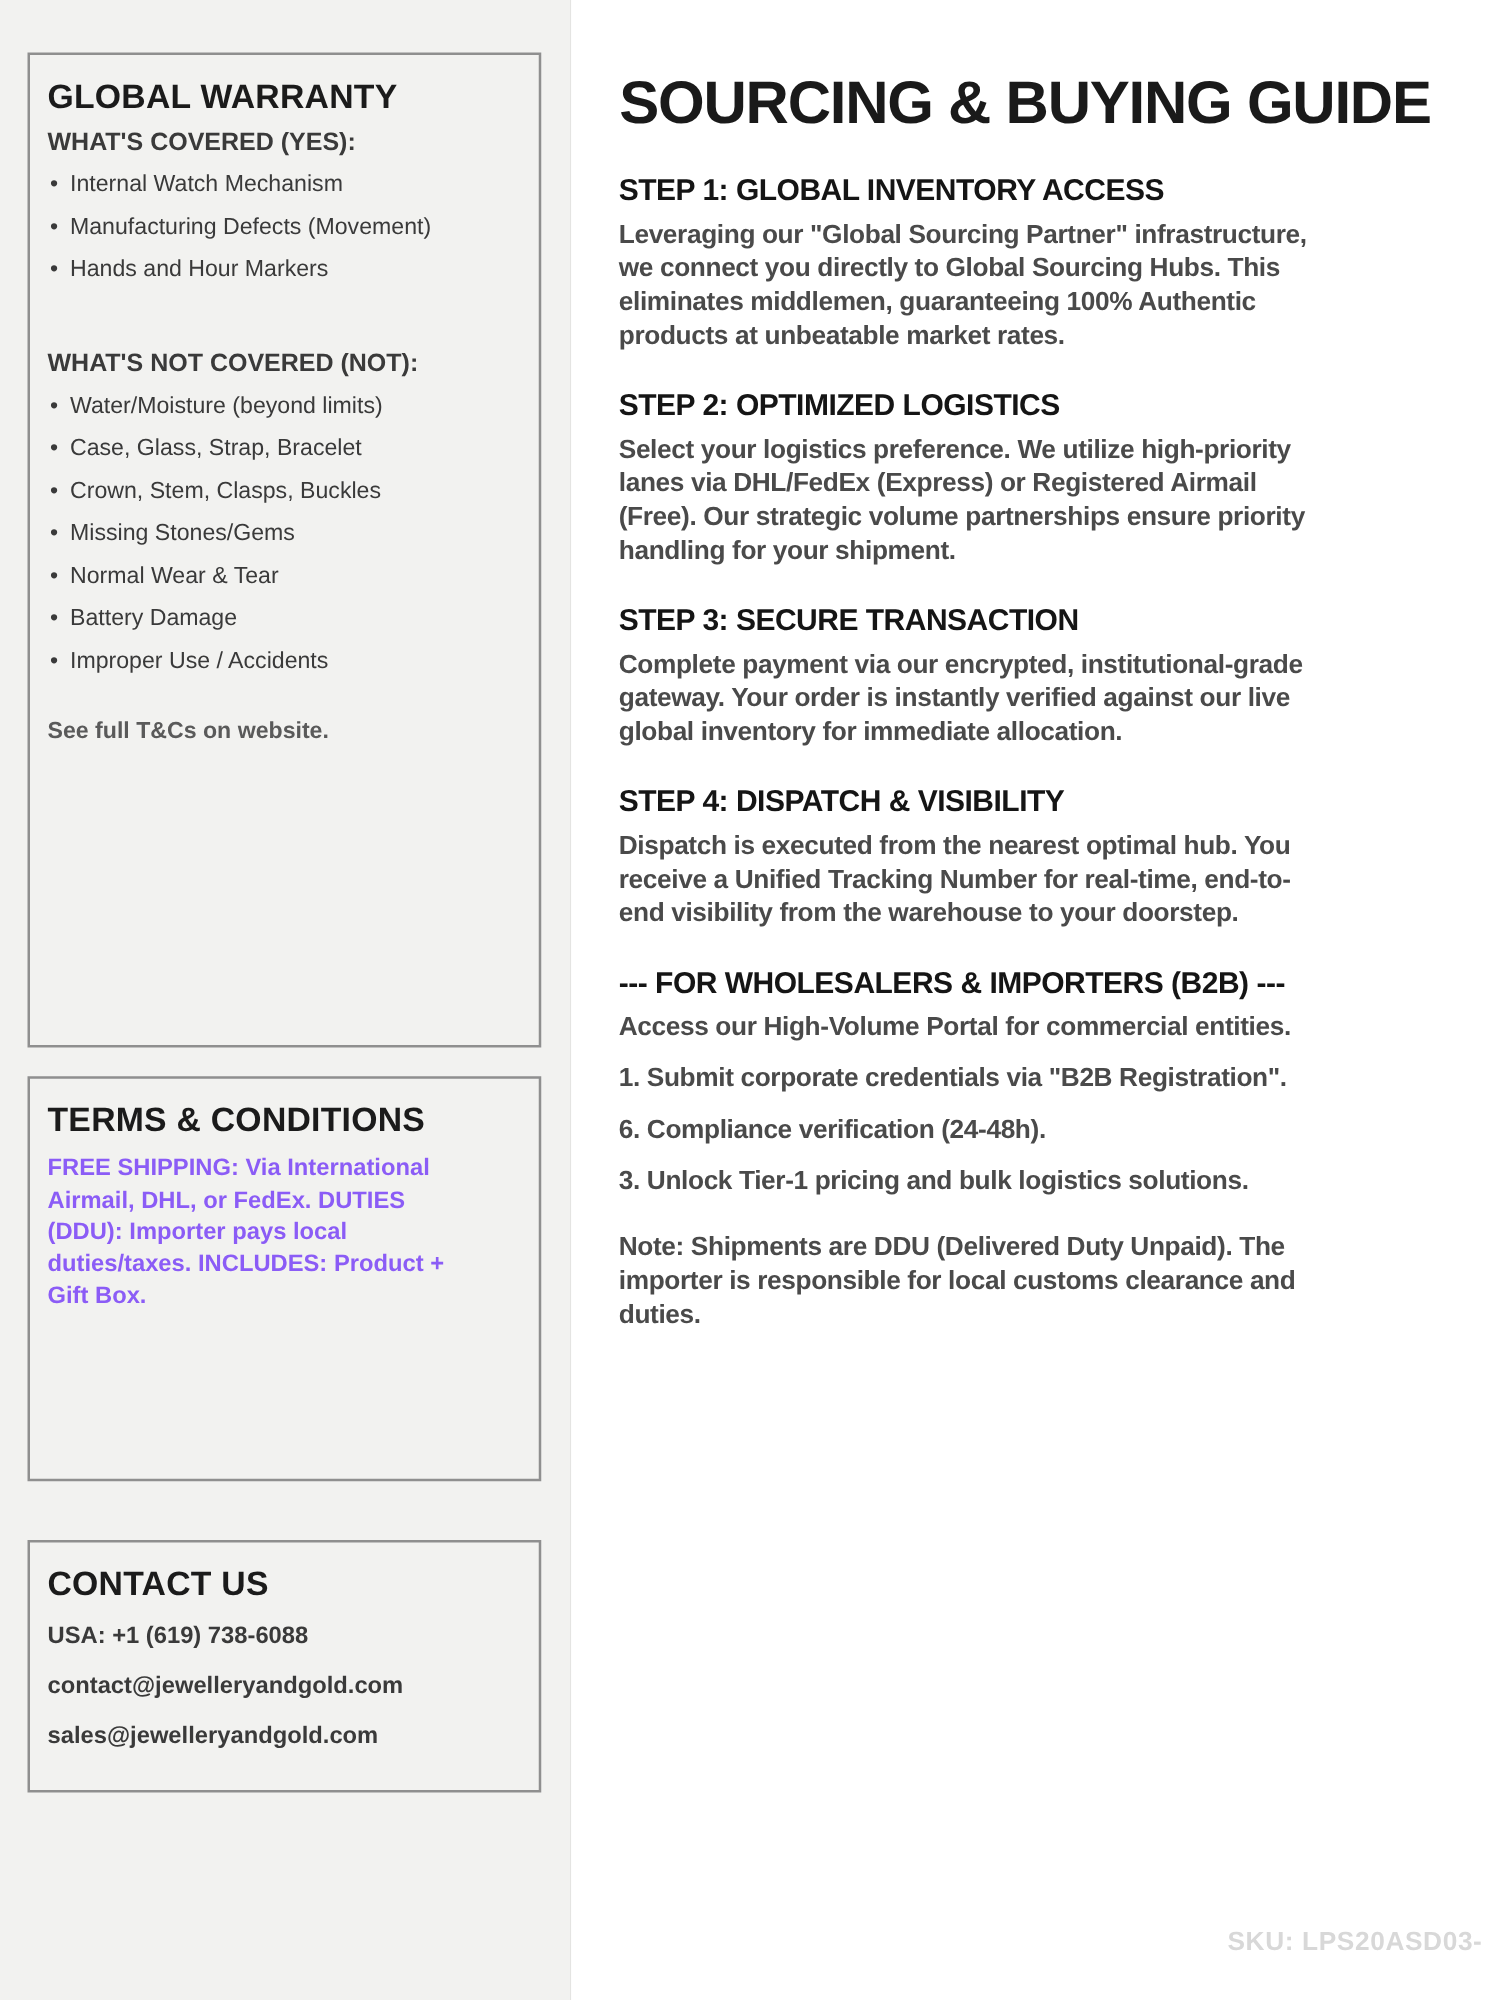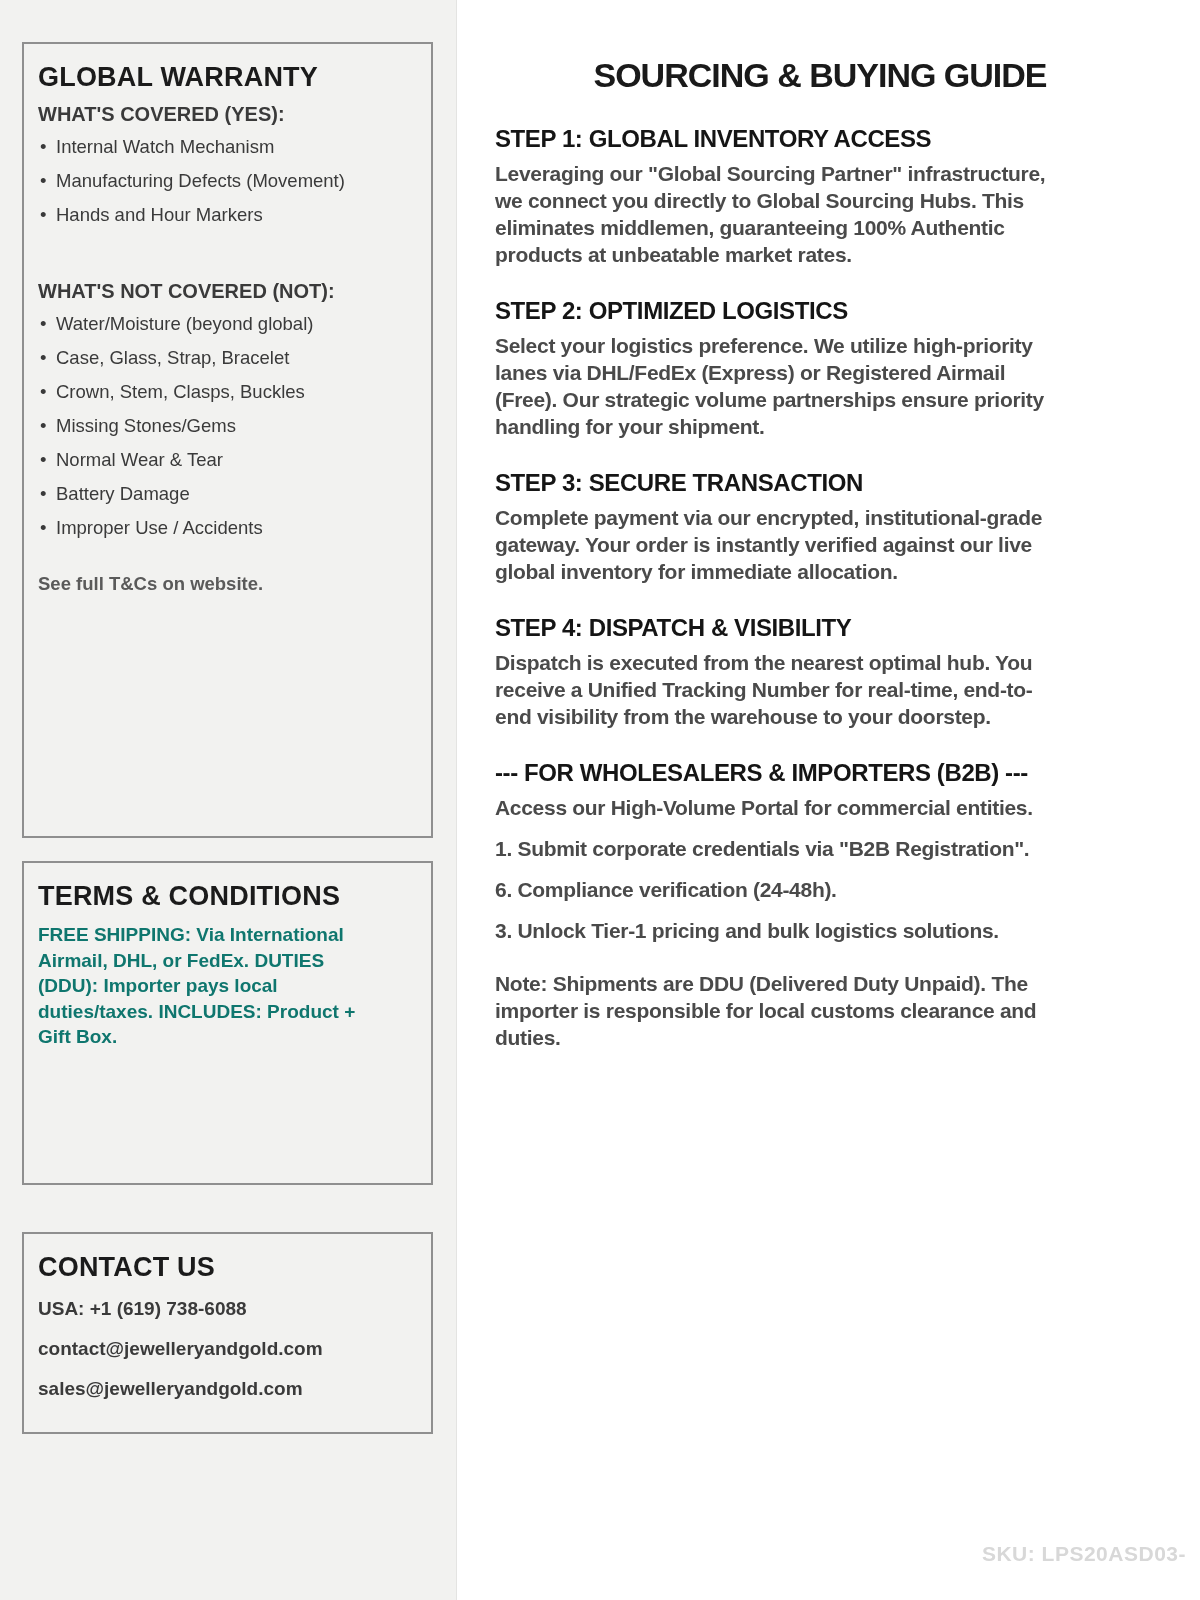--- a/index.html
+++ b/index.html
@@ -57,21 +57,21 @@
     color: #3a3a3a;
   }
   .tcs-footer {
     margin: 28px 0 0 0;
     font-size: 18.5px; font-weight: bold;
     color: #5a5a5a;
   }
   .panel-terms p {
     margin: 8px 0 0 0;
     font-size: 19px; font-weight: bold;
-    color: #0f766e;
+    color: #8b5cf6;
     line-height: 25.5px;
     max-width: 350px;
   }
   .panel-contact p {
     margin: 0 0 17px 0;
     font-size: 19px; font-weight: bold;
     color: #3a3a3a;
     line-height: 23px;
   }
   .panel-contact h1 { margin-bottom: 14px; }
@@ -80,21 +80,21 @@
   .main {
     position: absolute; left: 457px; top: 0;
     width: 743px; height: 1600px;
     box-sizing: border-box;
     padding: 58px 55px 0 38px;
     background: #ffffff;
   }
   .main-title {
     margin: 0 0 30px 0;
     text-align: center;
-    font-size: 34px; font-weight: bold;
+    font-size: 48px; font-weight: bold;
     color: #1a1a1a;
     letter-spacing: -1px;
     line-height: 1.05;
   }
   .step h2, .b2b h2 {
     margin: 28px 0 6px 0;
     font-size: 24px; font-weight: bold;
     color: #151515;
     letter-spacing: -0.4px;
     line-height: 30px;
@@ -127,21 +127,21 @@
     <section class="panel panel-warranty">
       <h1>GLOBAL WARRANTY</h1>
       <h2>WHAT'S COVERED (YES):</h2>
       <ul>
         <li>Internal Watch Mechanism</li>
         <li>Manufacturing Defects (Movement)</li>
         <li>Hands and Hour Markers</li>
       </ul>
       <h2 class="second">WHAT'S NOT COVERED (NOT):</h2>
       <ul>
-        <li>Water/Moisture (beyond global)</li>
+        <li>Water/Moisture (beyond limits)</li>
         <li>Case, Glass, Strap, Bracelet</li>
         <li>Crown, Stem, Clasps, Buckles</li>
         <li>Missing Stones/Gems</li>
         <li>Normal Wear &amp; Tear</li>
         <li>Battery Damage</li>
         <li>Improper Use / Accidents</li>
       </ul>
       <p class="tcs-footer">See full T&amp;Cs on website.</p>
     </section>
 

